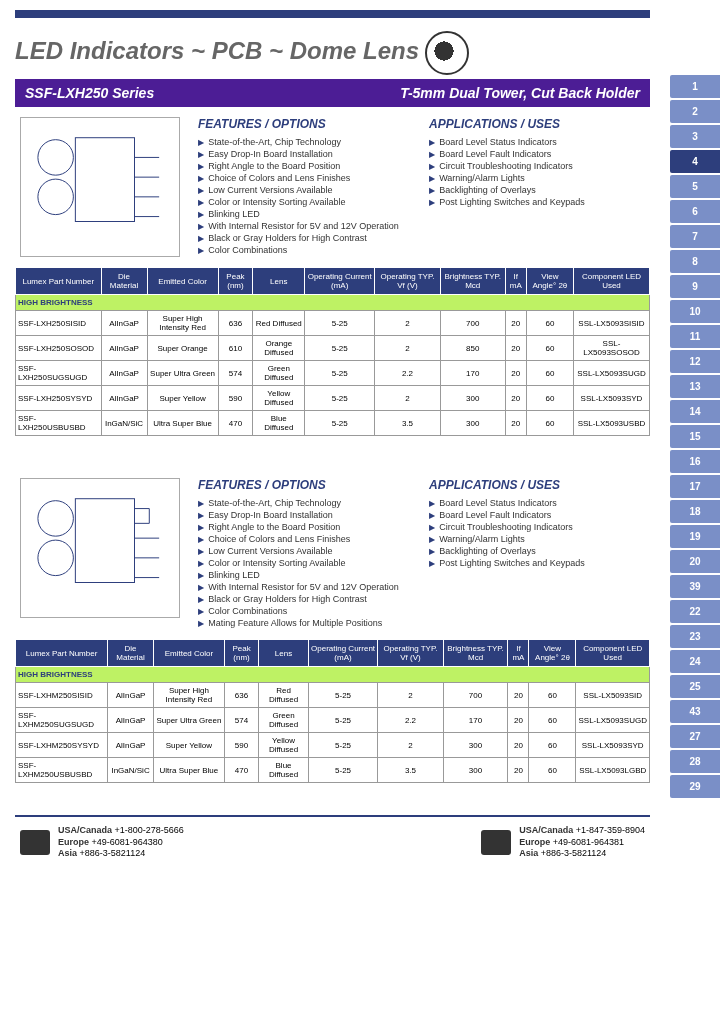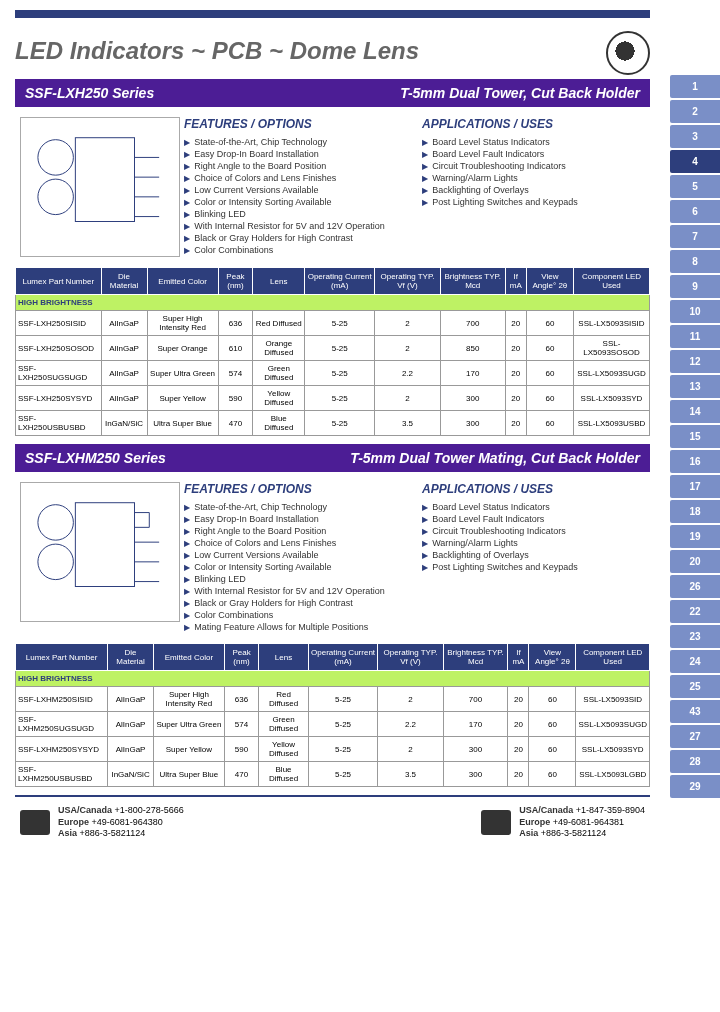--- a/index.html
+++ b/index.html
@@ -1,33 +1,33 @@
 <!DOCTYPE html>
 <html><head>
 <meta charset="utf-8">
 <style>
 *{box-sizing:border-box;margin:0;padding:0;font-family:Arial,sans-serif}
 body{background:#fff;width:720px;position:relative}
 .page{width:665px;padding:10px 15px;background:#fff}
 .top-bar{height:8px;background:#2d3e7c;margin-bottom:5px}
-.header{padding:8px 0;display:flex;justify-content:space-between;align-items:center}
+.header{padding:8px 0;display:flex;justify-content:flex-start;align-items:center}
 .header h1{color:#666;font-size:24px;font-style:italic;font-weight:bold}
 .globe{width:50px;height:40px;background:radial-gradient(circle,#333 30%,transparent 30%);position:relative}
 .globe::before{content:'';position:absolute;width:40px;height:40px;border:2px solid #333;border-radius:50%;right:0}
 .series-header{background:#4c1d95;color:#fff;padding:6px 10px;display:flex;justify-content:space-between;font-weight:bold;font-size:14px;font-style:italic}
-.section-content{display:flex;gap:4px;padding:10px 5px}
+.section-content{display:flex;gap:18px;padding:10px 5px}
 .diagram{width:160px;height:140px;position:relative;border:1px solid #aaa;flex-shrink:0}
 .diagram svg{width:100%;height:100%}
 .features-apps{flex:1;display:flex;gap:15px}
 .col{flex:1}
 .col-title{color:#2d3e7c;font-size:12px;font-weight:bold;font-style:italic;margin-bottom:5px}
 .bullet-list{list-style:none}
 .bullet-list li{font-size:9px;color:#333;padding:1px 0;display:flex;align-items:center}
 .bullet-list li::before{content:'▶';color:#2d3e7c;font-size:8px;margin-right:4px}
-table{width:100%;border-collapse:collapse;font-size:8px;margin-bottom:8px}
+table{width:100%;border-collapse:collapse;font-size:8px;margin-bottom:32px}
 th{background:#2d3e7c;color:#fff;padding:4px 2px;border:1px solid #fff;font-weight:normal;text-align:center;font-size:8px}
 td{border:1px solid #999;padding:3px 2px;text-align:center;background:#fff}
 td:first-child{text-align:left}
 .section-row td{background:#bef264;font-weight:bold;text-align:left;color:#2d3e7c}
 .footer{display:flex;justify-content:space-between;align-items:flex-start;padding:8px 5px;border-top:2px solid #2d3e7c;font-size:9px}
 .footer-col{display:flex;align-items:center;gap:8px}
 .footer-icon{width:30px;height:25px;background:#333;border-radius:3px;flex-shrink:0}
 .footer-text{line-height:1.3}
 .footer-text b{color:#333}
 .website{color:#2d3e7c;font-weight:bold;font-style:italic;font-size:14px;text-align:center;flex:1}
@@ -172,24 +172,20 @@
           <td>5-25</td>
           <td>3.5</td>
           <td>300</td>
           <td>20</td>
           <td>60</td>
           <td>SSL-LX5093USBD</td>
         </tr>
       </tbody>
   </table>
 
-  <div class="series-header">
-    <span>SSF-LXHM250 Series</span>
-    <span>T-5mm Dual Tower Mating, Cut Back Holder</span>
-  </div>
   <div class="section-content">
     <div class="diagram">
       <svg viewBox="0 0 160 140">
           <circle cx="35" cy="40" r="18" fill="none" stroke="#2d3e7c"></circle>
           <circle cx="35" cy="80" r="18" fill="none" stroke="#2d3e7c"></circle>
           <rect x="55" y="20" width="60" height="85" fill="none" stroke="#2d3e7c"></rect>
           <path d="M 115 30 L 130 30 L 130 45 L 115 45" fill="none" stroke="#2d3e7c"></path>
           <line x1="115" y1="60" x2="140" y2="60" stroke="#2d3e7c"></line>
           <line x1="115" y1="80" x2="140" y2="80" stroke="#2d3e7c"></line>
           <line x1="115" y1="100" x2="140" y2="100" stroke="#2d3e7c"></line>
@@ -334,21 +330,21 @@
     <div class="tab">11</div>
     <div class="tab">12</div>
     <div class="tab">13</div>
     <div class="tab">14</div>
     <div class="tab">15</div>
     <div class="tab">16</div>
     <div class="tab">17</div>
     <div class="tab">18</div>
     <div class="tab">19</div>
     <div class="tab">20</div>
-    <div class="tab">26</div>
+    <div class="tab">39</div>
     <div class="tab">22</div>
     <div class="tab">23</div>
     <div class="tab">24</div>
     <div class="tab">25</div>
     <div class="tab">43</div>
     <div class="tab">27</div>
     <div class="tab">28</div>
     <div class="tab">29</div>
   </div>
 

